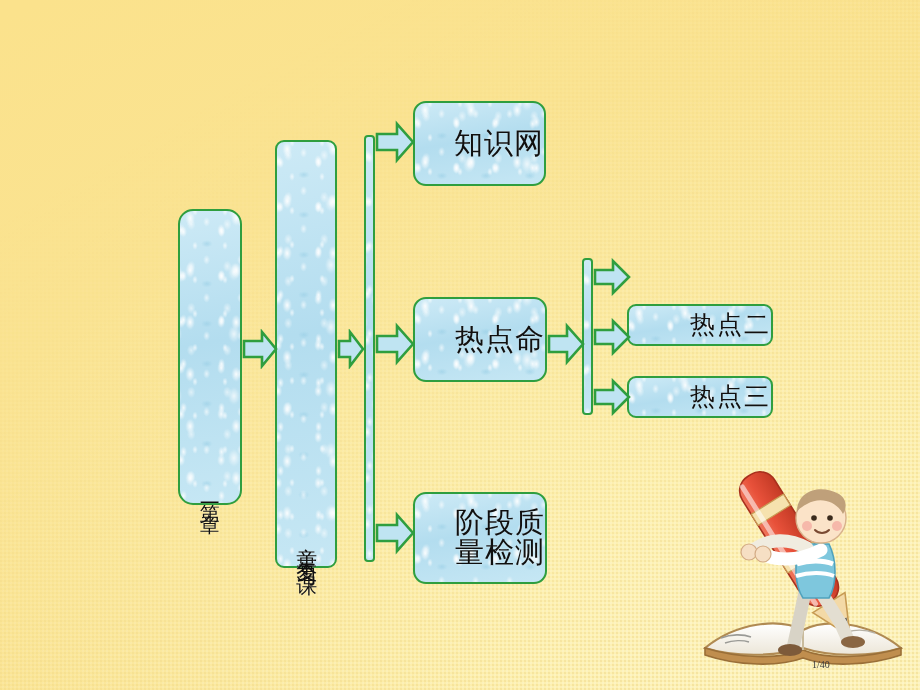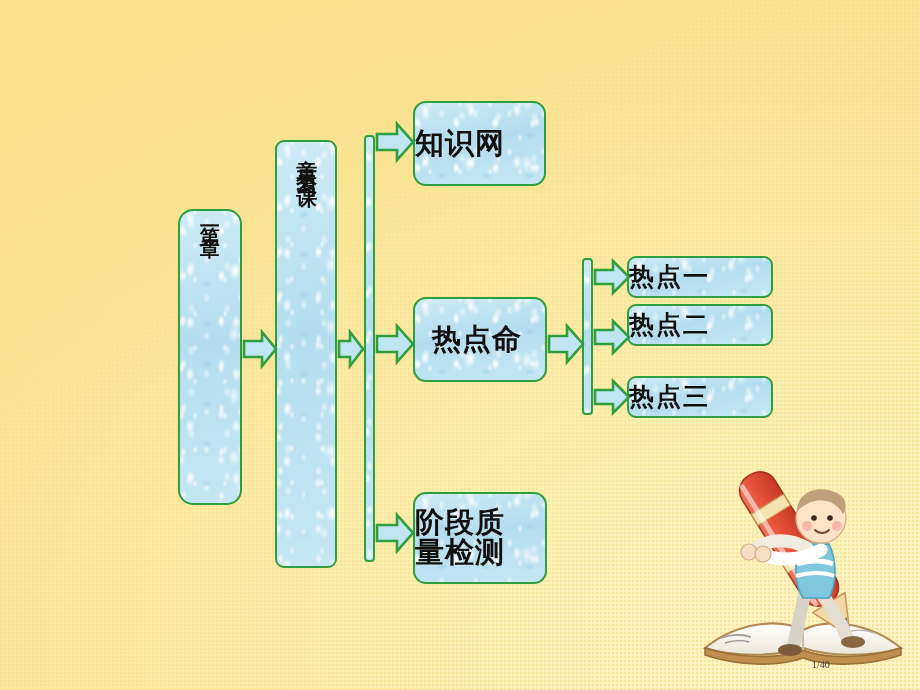--- a/index.html
+++ b/index.html
@@ -59,26 +59,26 @@
   }
 
   
   .node {
     position: absolute;
     box-sizing: border-box;
     border: 2.5px solid #2f9e3f;
     border-radius: 13px;
     display: flex;
     align-items: center;
-    justify-content: flex-start;
+    justify-content: flex-end;
     text-align: center;
     color: #101010;
     line-height: 1.02;
     letter-spacing: 1px;
-    font-weight: 700;
+    font-weight: 400;
     text-shadow: 0 0 1px rgba(255,255,255,0.6);
   }
 
   
   #node-chapter {
     left: 178px;
     top: 209px;
     width: 64px;
     height: 296px;
     border-radius: 15px;
@@ -226,21 +226,20 @@
     </span>
   </div>
 
   <div class="node aqua" id="node-quality">
     <span class="stack">
       <span>阶段质</span>
       <span>量检测</span>
     </span>
   </div>
 
-  <div class="node aqua leaf" id="node-topic-1">热点一</div>
   <div class="node aqua leaf" id="node-topic-2">热点二</div>
   <div class="node aqua leaf" id="node-topic-3">热点三</div>
 
   <div class="spine aqua" id="spine-main"></div>
   <div class="spine aqua" id="spine-right"></div>
 
   <div class="arrow" id="arrow-chapter-review">
     <svg width="36" height="40" viewBox="0 0 36 40">
       <path class="abody" d="M2 12 L20 12 L20 3 L34 20 L20 37 L20 28 L2 28 Z"></path>
     </svg>

